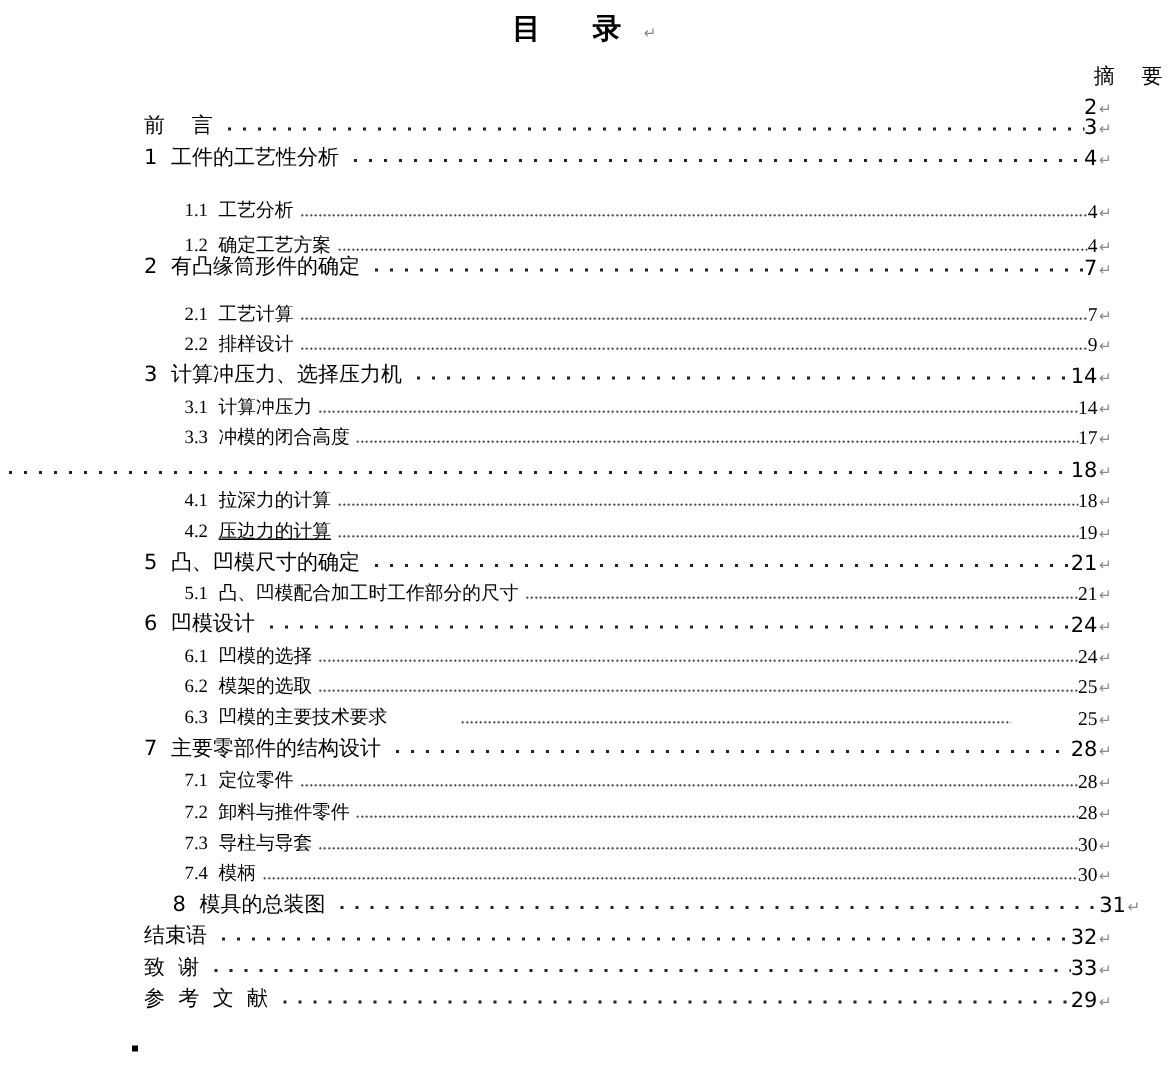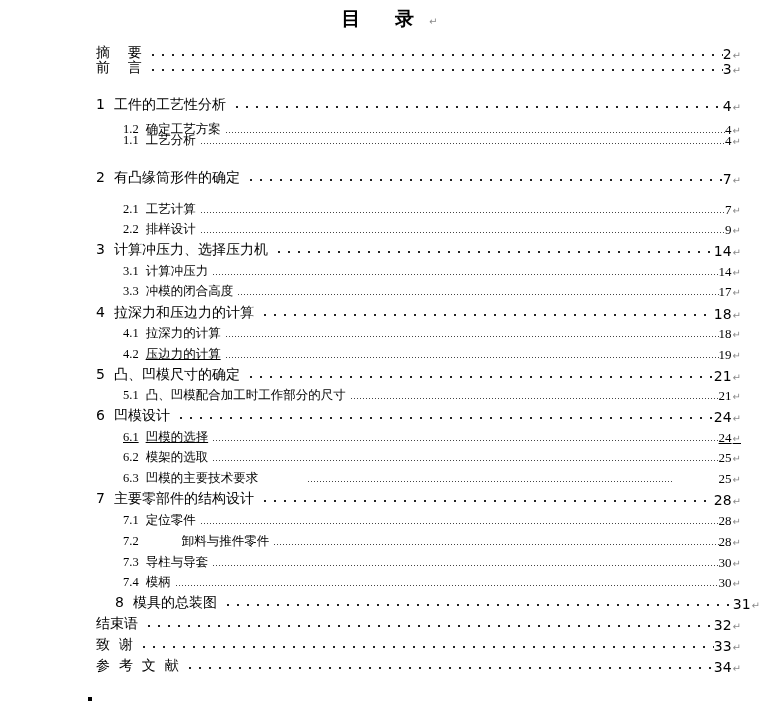--- a/index.html
+++ b/index.html
@@ -31,41 +31,41 @@
   .l2 .num { font-family:"Liberation Serif", serif; font-size:13px; margin-right:38px; }
   .l1 .sec { margin-right:9px; }
   .bullet { position:absolute; left:88px; top:697px; width:4px; height:4px; background:#000; }
 </style>
 </head>
 <body>
 
 <div class="title"><span>目  录</span><span class="pm">↵</span></div>
 
 <div id="toc">
-    <div class="row l1" style="top: 42px;">
+    <div class="row l1" style="top: 42px; flex-direction: column;">
       <span class="lbl"><span style="white-space: pre;">摘    要</span></span>
       <span class="leader"></span>
       <span class="num"><span>2</span><span class="pm">↵</span></span>
     </div>
-    <div class="row l1" style="top: 57px;">
+    <div class="row l1" style="top: 73px;">
       <span class="lbl"><span style="white-space: pre;">前    言</span></span>
       <span class="leader"></span>
       <span class="num"><span>3</span><span class="pm">↵</span></span>
     </div>
     <div class="row l1" style="top: 94px; justify-content: flex-end;">
       <span class="lbl"><span class="sec">1</span><span style="white-space: pre;">工件的工艺性分析</span></span>
       <span class="leader"></span>
       <span class="num"><span>4</span><span class="pm">↵</span></span>
     </div>
     <div class="row l2" style="top: 129px;">
       <span class="lbl"><span class="sec">1.1</span><span style="white-space: pre;">工艺分析</span></span>
       <span class="leader"></span>
       <span class="num"><span>4</span><span class="pm">↵</span></span>
     </div>
-    <div class="row l2" style="top: 118px;">
+    <div class="row l2" style="top: 152px;">
       <span class="lbl"><span class="sec">1.2</span><span style="white-space: pre;">确定工艺方案</span></span>
       <span class="leader"></span>
       <span class="num"><span>4</span><span class="pm">↵</span></span>
     </div>
     <div class="row l1" style="top: 167px;">
       <span class="lbl"><span class="sec">2</span><span style="white-space: pre; text-align: right;">有凸缘筒形件的确定</span></span>
       <span class="leader"></span>
       <span class="num"><span>7</span><span class="pm">↵</span></span>
     </div>
     <div class="row l2" style="top: 198px;">
@@ -87,21 +87,20 @@
       <span class="lbl"><span class="sec">3.1</span><span style="white-space: pre;">计算冲压力</span></span>
       <span class="leader"></span>
       <span class="num"><span>14</span><span class="pm">↵</span></span>
     </div>
     <div class="row l2" style="top: 280px;">
       <span class="lbl"><span class="sec">3.3</span><span style="white-space: pre;">冲模的闭合高度</span></span>
       <span class="leader"></span>
       <span class="num"><span>17</span><span class="pm">↵</span></span>
     </div>
     <div class="row l1" style="top: 302px;">
-      <span class="lbl"><span class="sec">4</span><span style="white-space: pre;">拉深力和压边力的计算</span></span>
       <span class="leader"></span>
       <span class="num"><span>18</span><span class="pm">↵</span></span>
     </div>
     <div class="row l2" style="top: 322px;">
       <span class="lbl"><span class="sec">4.1</span><span style="white-space: pre;">拉深力的计算</span></span>
       <span class="leader"></span>
       <span class="num"><span>18</span><span class="pm">↵</span></span>
     </div>
     <div class="row l2" style="top: 343px;">
       <span class="lbl"><span class="sec">4.2</span><span style="white-space: pre; text-decoration: underline;">压边力的计算</span></span>
@@ -116,21 +115,21 @@
     <div class="row l2" style="top: 384px;">
       <span class="lbl"><span class="sec">5.1</span><span style="white-space: pre;">凸、凹模配合加工时工作部分的尺寸</span></span>
       <span class="leader"></span>
       <span class="num"><span>21</span><span class="pm">↵</span></span>
     </div>
     <div class="row l1" style="top: 405px;">
       <span class="lbl"><span class="sec">6</span><span style="white-space: pre;">凹模设计</span></span>
       <span class="leader"></span>
       <span class="num"><span>24</span><span class="pm">↵</span></span>
     </div>
-    <div class="row l2" style="top: 426px; text-decoration: underline;">
+    <div class="row l2" style="top: 426px;">
       <span class="lbl"><span class="sec">6.1</span><span style="white-space: pre;">凹模的选择</span></span>
       <span class="leader"></span>
       <span class="num"><span>24</span><span class="pm">↵</span></span>
     </div>
     <div class="row l2" style="top: 446px;">
       <span class="lbl"><span class="sec">6.2</span><span style="white-space: pre;">模架的选取</span></span>
       <span class="leader"></span>
       <span class="num"><span>25</span><span class="pm">↵</span></span>
     </div>
     <div class="row l2" style="top: 467px; gap: 45px;">
@@ -142,21 +141,21 @@
       <span class="lbl"><span class="sec">7</span><span style="white-space: pre;">主要零部件的结构设计</span></span>
       <span class="leader"></span>
       <span class="num"><span>28</span><span class="pm">↵</span></span>
     </div>
     <div class="row l2" style="top: 509px;">
       <span class="lbl"><span class="sec">7.1</span><span style="white-space: pre;">定位零件</span></span>
       <span class="leader"></span>
       <span class="num"><span>28</span><span class="pm">↵</span></span>
     </div>
     <div class="row l2" style="top: 530px;">
-      <span class="lbl"><span class="sec">7.2</span><span style="white-space: pre; margin-left: 36px;">卸料与推件零件</span></span>
+      <span class="lbl"><span class="sec">7.2</span><span style="white-space: pre;">卸料与推件零件</span></span>
       <span class="leader"></span>
       <span class="num"><span>28</span><span class="pm">↵</span></span>
     </div>
     <div class="row l2" style="top: 551px;">
       <span class="lbl"><span class="sec">7.3</span><span style="white-space: pre;">导柱与导套</span></span>
       <span class="leader"></span>
       <span class="num"><span>30</span><span class="pm">↵</span></span>
     </div>
     <div class="row l2" style="top: 571px;">
       <span class="lbl"><span class="sec">7.4</span><span style="white-space: pre;">模柄</span></span>
@@ -174,17 +173,17 @@
       <span class="num"><span>32</span><span class="pm">↵</span></span>
     </div>
     <div class="row l1" style="top: 634px;">
       <span class="lbl"><span style="white-space: pre;">致  谢</span></span>
       <span class="leader"></span>
       <span class="num"><span>33</span><span class="pm">↵</span></span>
     </div>
     <div class="row l1" style="top: 655px;">
       <span class="lbl"><span style="white-space: pre;">参  考  文  献</span></span>
       <span class="leader"></span>
-      <span class="num"><span>34</span><span class="pm">↵</span></span>
+      <span class="num"><span>29</span><span class="pm">↵</span></span>
     </div>
   </div>
 
 <div class="bullet"></div>
 
 </body></html>

